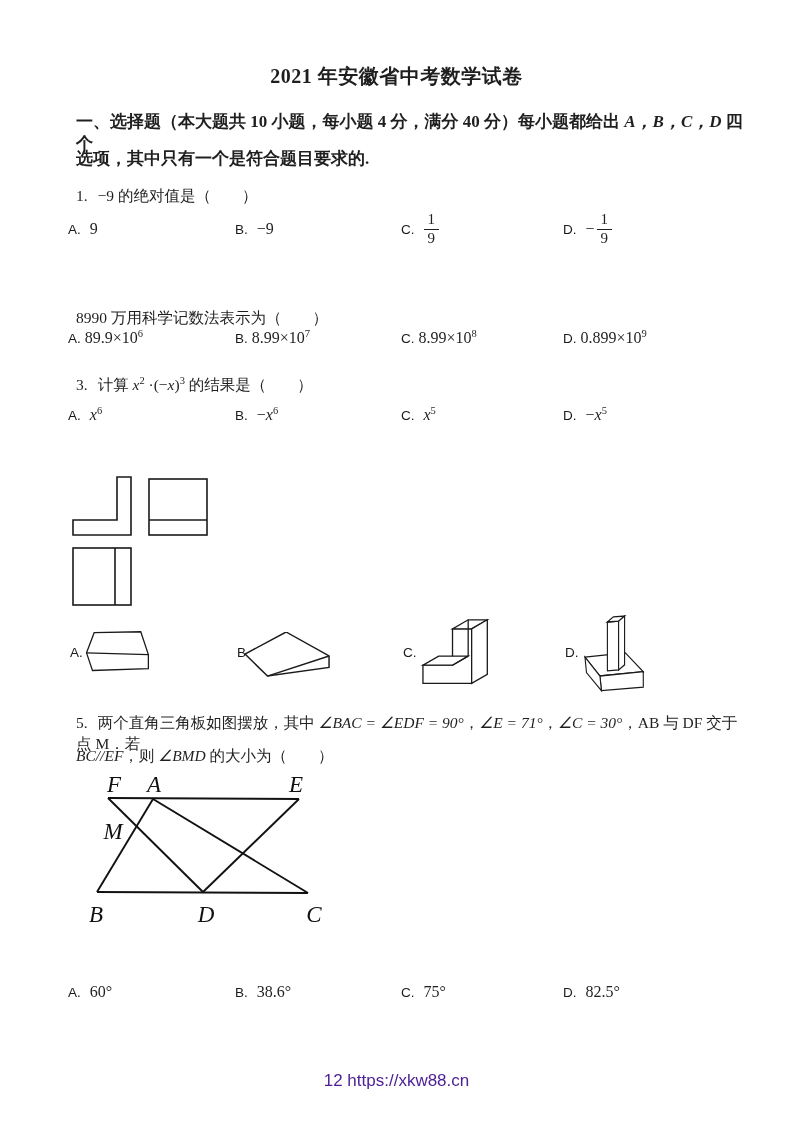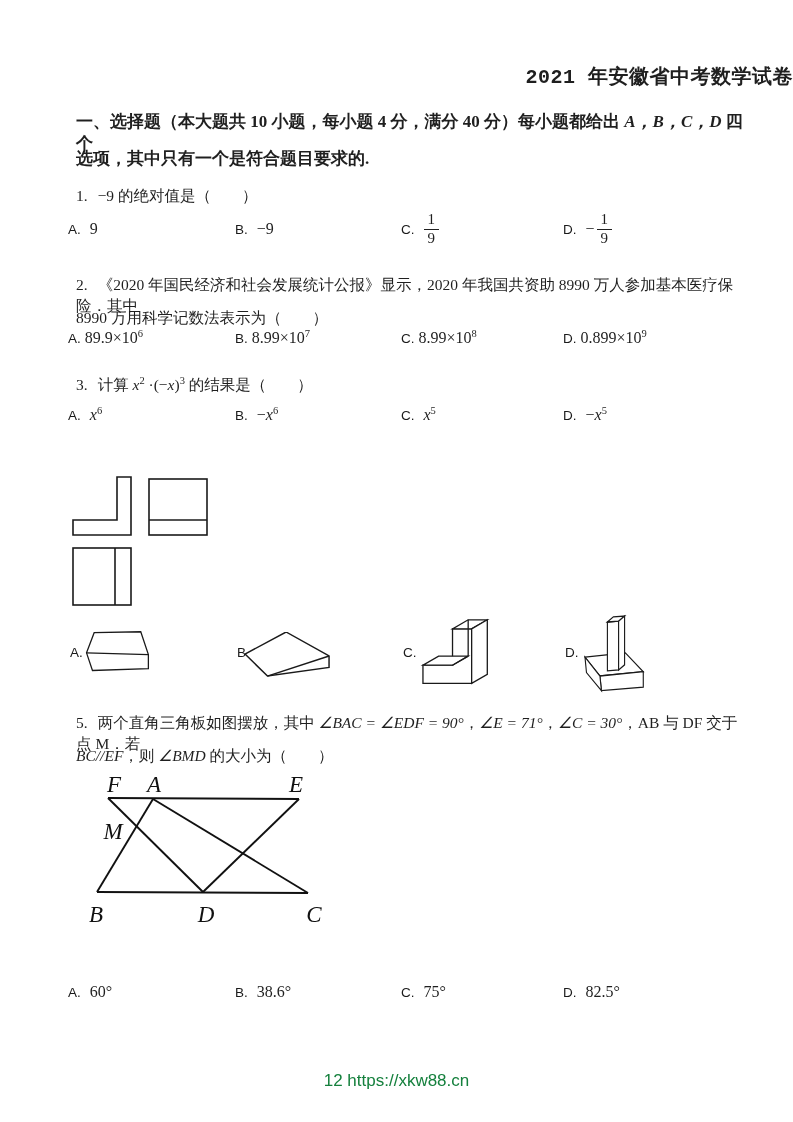--- a/index.html
+++ b/index.html
@@ -1,19 +1,19 @@
 <!DOCTYPE html>
 <html><head>
 <meta charset="utf-8">
 <style>
   html,body{margin:0;padding:0;background:#ffffff;}
   .page{position:relative;width:793px;height:1122px;background:#ffffff;overflow:hidden;
         font-family:"Liberation Serif", serif;color:#1f1f1f;}
-  .title{position:absolute;top:63px;left:0;width:100%;text-align:right;
-         font-size:20px;font-weight:bold;margin:0;letter-spacing:0.5px;font-family:Liberation Mono, monospace;}
+  .title{position:absolute;top:63px;left:0;width:100%;text-align:center;
+         font-size:20px;font-weight:bold;margin:0;letter-spacing:0.5px;}
   .hdr{position:absolute;left:68px;right:40px;margin:8px;font-weight:bold;font-size:17px;line-height:22px;}
   .stem{position:absolute;left:68px;right:36px;margin:8px;font-size:15.5px;line-height:21px;}
   .qnum{margin-right:10px;}
   .ser{font-family:"Liberation Serif", serif;}
   .it{font-style:italic;}
   .math{font-style:italic;font-family:"Liberation Serif", serif;}
   sup{font-size:10.5px;line-height:0;vertical-align:super;font-family:"Liberation Serif", serif;}
   .optrow{position:absolute;left:68px;width:700px;display:grid;
           grid-template-columns:167px 166px 162px 1fr;align-items:center;}
   .opt{display:flex;align-items:center;font-size:16px;}
@@ -26,21 +26,21 @@
   svg.linework polygon, svg.linework rect, svg.linework line, svg.linework path{
       fill:none;stroke:#1a1a1a;stroke-width:1.6;}
   .shapecell{position:relative;height:95px;}
   .shapecell .letter{position:absolute;left:2px;top:40px;margin:0;}
   svg.shape{position:absolute;}
   svg.shape polygon{fill:#ffffff;stroke:#1a1a1a;stroke-width:1.5;stroke-linejoin:miter;}
   svg.shape line{stroke:#1a1a1a;stroke-width:1.5;}
   svg.fig5 line{stroke:#111;stroke-width:1.9;}
   svg.fig5 text{font-family:"Liberation Serif", serif;font-style:italic;font-size:23px;fill:#111;}
   .footer{position:absolute;top:1071px;left:0;width:100%;text-align:center;
-          font-family:"Liberation Sans", sans-serif;font-size:17px;color:#15803d;}
+          font-family:"Liberation Sans", sans-serif;font-size:17px;color:#4c1d95;}
 </style>
 </head>
 <body>
 
 <div class="page">
 
   <h1 class="title">2021 年安徽省中考数学试卷</h1>
 
   <p class="hdr" style="top:103px"><span>一、选择题（本大题共 10 小题，每小题 4 分，满分 40 分）每小题都给出 </span><span class="ser it">A，B，C，D</span><span> 四个</span></p>
   <p class="hdr" style="top:140px">选项，其中只有一个是符合题目要求的.</p>
@@ -66,21 +66,20 @@
     <div class="opt">
       <span class="letter">D.</span>
       <span class="sign ser">−</span>
       <span class="frac ser">
         <span class="num">1</span>
         <span class="den">9</span>
       </span>
     </div>
   </div>
 
-  <p class="stem" style="top:266px"><span class="qnum">2.</span><span>《2020 年国民经济和社会发展统计公报》显示，2020 年我国共资助 8990 万人参加基本医疗保险．其中</span></p>
   <p class="stem" style="top:299px">8990 万用科学记数法表示为（　　）</p>
 
   <div class="optrow" style="top:326px;height:24px">
     <div class="opt">
       <span class="letter" style="margin-right:4px">A.</span>
       <span class="ser"><span>89.9</span><span>×10</span><sup>6</sup></span>
     </div>
     <div class="opt">
       <span class="letter" style="margin-right:4px">B.</span>
       <span class="ser"><span>8.99</span><span>×10</span><sup>7</sup></span>

